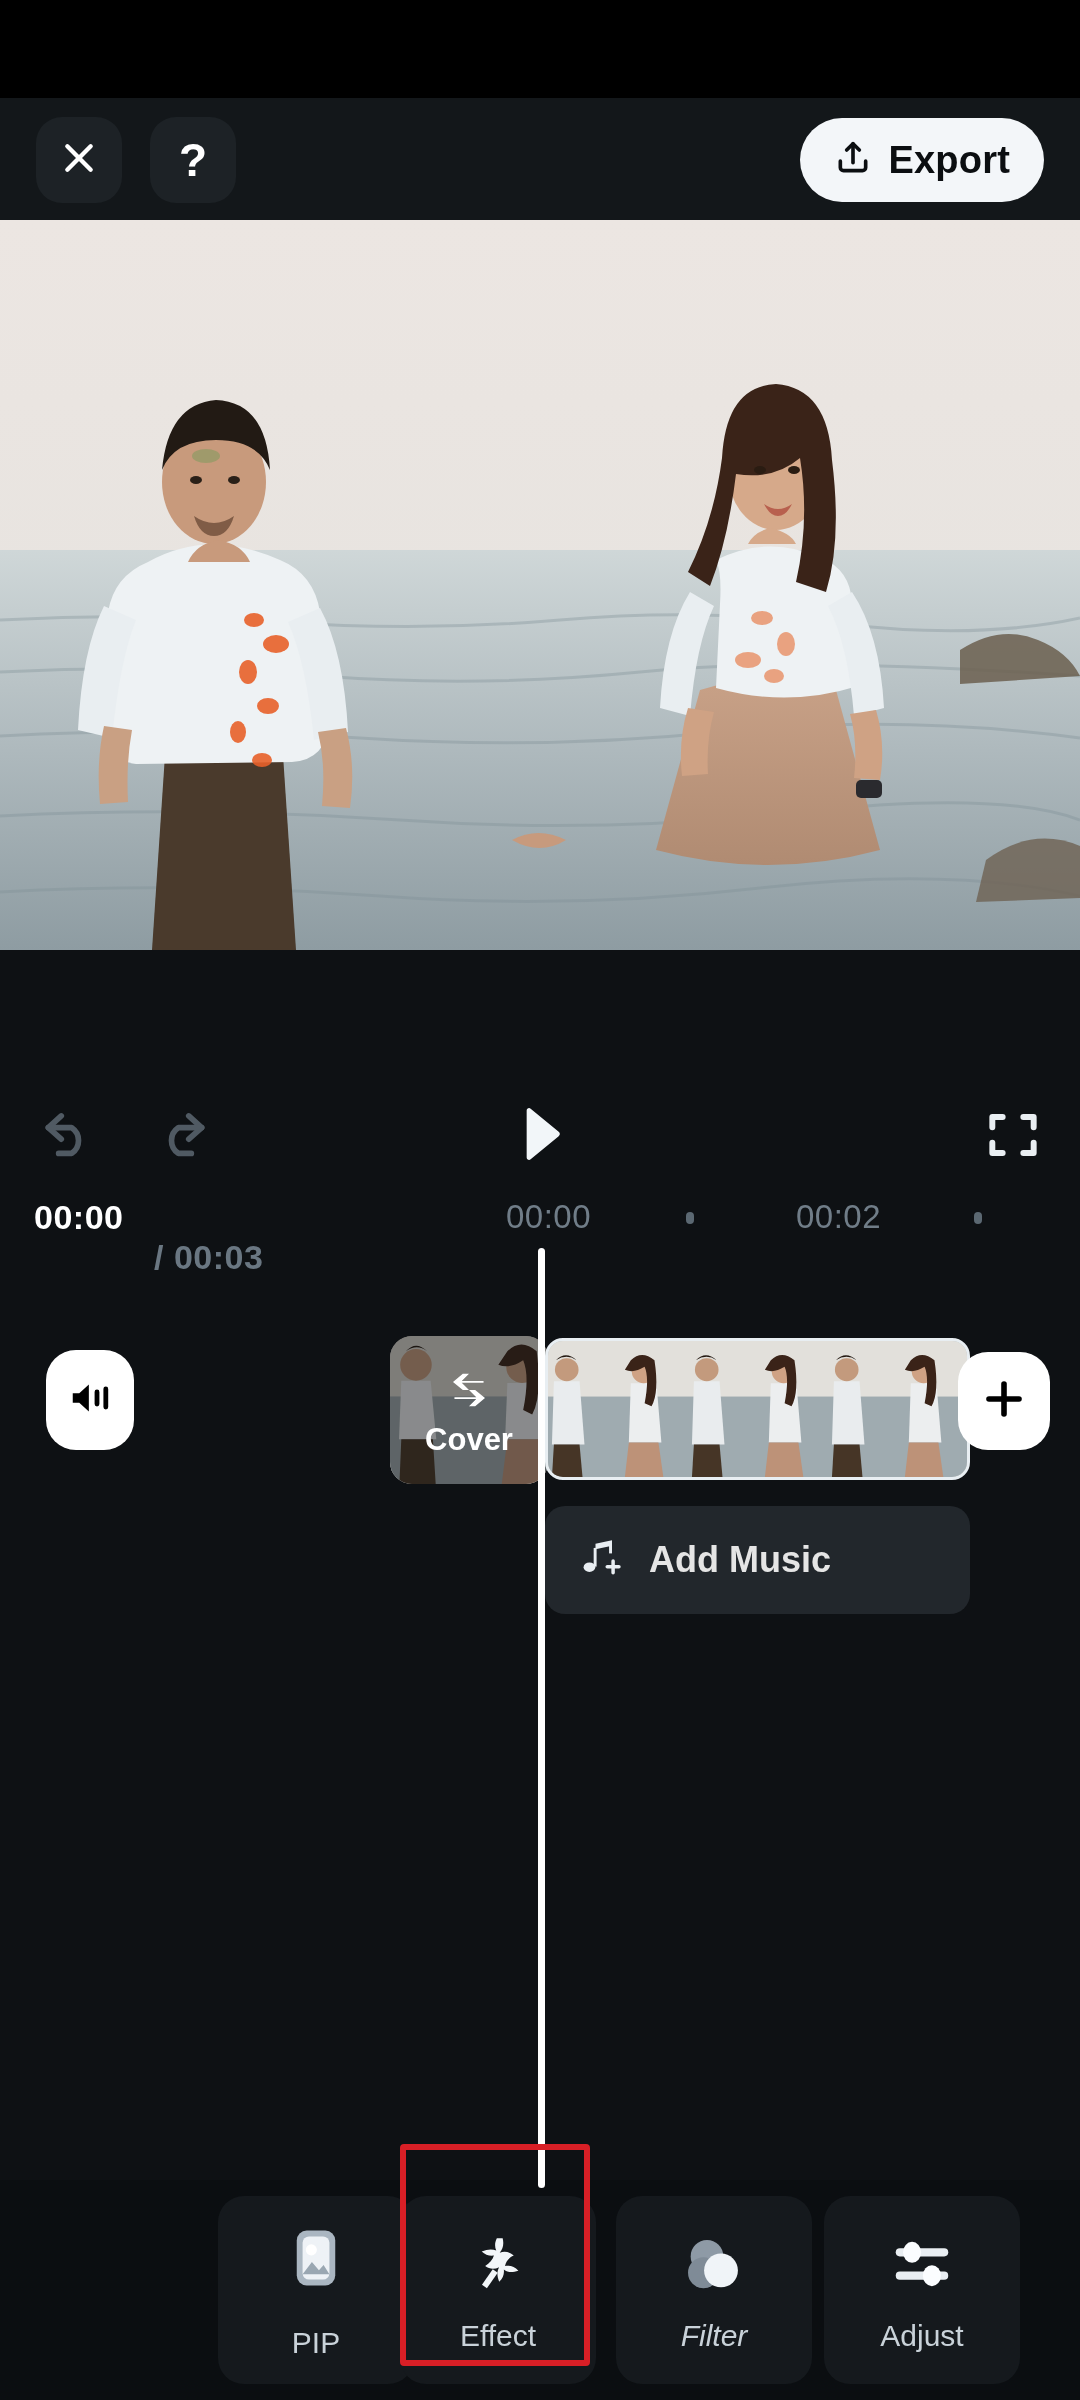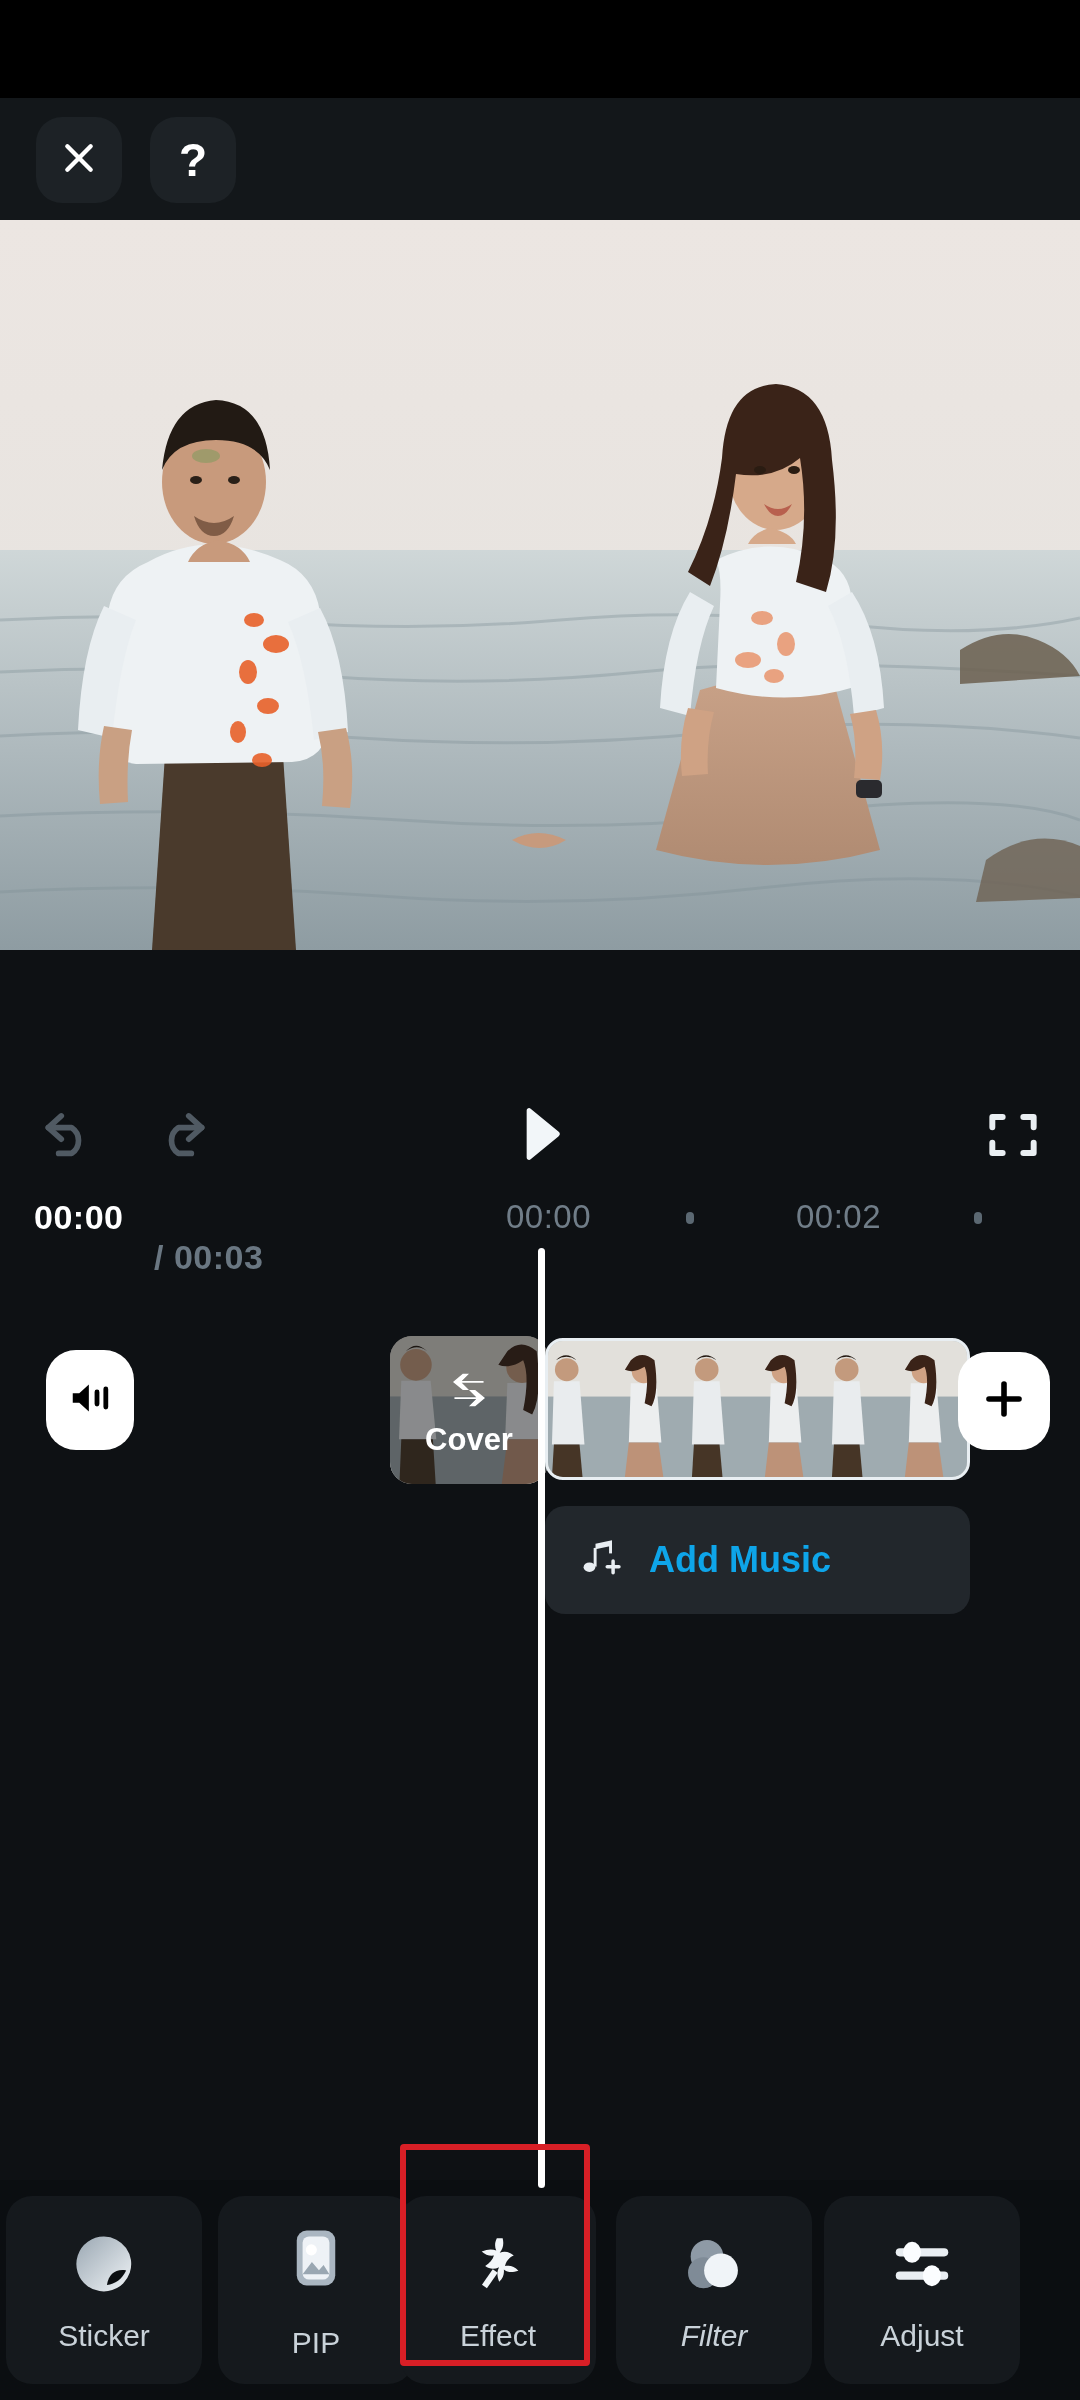--- a/index.html
+++ b/index.html
@@ -88,21 +88,21 @@
     position:absolute; left:958px; top:32px; width:92px; height:98px;
     background:#fff; border-radius:30px; display:flex; align-items:center; justify-content:center;
   }
   .add-btn svg { width:48px; height:48px; }
 
   .music-row {
     position:absolute; left:545px; top:186px; width:425px; height:108px;
     background:#22272c; border-radius:20px; display:flex; align-items:center; padding-left:34px; gap:26px;
   }
   .music-row svg { width:44px; height:44px; flex:none; }
-  .music-label { color:#0ea5e9; font-size:36px; font-weight:700; }
+  .music-label { color:#e5e5e5; font-size:36px; font-weight:700; }
 
   
   .bottombar { position:absolute; left:0; bottom:0; width:1080px; height:220px; background:#0b0e11; }
   .tool {
     position:absolute; top:16px; width:196px; height:188px; border-radius:26px;
     background:#15191d; display:flex; flex-direction:column; align-items:center; justify-content:center; gap:18px;
   }
   .tool .ticon { height:74px; display:flex; align-items:center; justify-content:center; }
   .tool .ticon svg { width:70px; height:70px; }
   .tool .tlabel { color:#c9d2d9; font-size:30px; }
@@ -124,20 +124,30 @@
     <div class="icon-btn close">
       <span>
         <svg viewBox="0 0 24 24" fill="none" stroke="#ffffff" stroke-width="2.6" stroke-linecap="round">
           <line x1="5" y1="5" x2="19" y2="19"></line>
             <line x1="19" y1="5" x2="5" y2="19"></line>
         </svg>
       </span>
     </div>
     <div class="icon-btn help">
       <span class="help-glyph">?</span>
+    </div>
+    <div class="export-btn">
+      <span>
+        <svg viewBox="0 0 24 24" fill="none" stroke="#0b0e11" stroke-width="2.3" stroke-linecap="round" stroke-linejoin="round">
+          <path d="M12 15V3"></path>
+            <path d="M8 7l4-4 4 4"></path>
+          <path d="M4 14v4a2 2 0 0 0 2 2h12a2 2 0 0 0 2-2v-4"></path>
+        </svg>
+      </span>
+      <span class="export-label">Export</span>
     </div>
   </div>
 
   <div class="preview">
     <svg viewBox="0 0 1080 730" preserveAspectRatio="xMidYMid slice">
       <defs>
         <linearGradient id="sky" x1="0" y1="0" x2="0" y2="1">
           <stop offset="0" stop-color="#ece6e2"></stop>
             <stop offset="1" stop-color="#e4e2de"></stop>
         </linearGradient>
@@ -361,35 +371,20 @@
               <line x1="15.4" y1="16.8" x2="21.8" y2="16.8"></line>
           </g>
         </svg>
       </span>
       <span class="music-label">Add Music</span>
     </div>
   </div>
 
   <div class="bottombar">
 
-    <div class="tool t0">
-      <div class="ticon">
-        <svg viewBox="0 0 24 24">
-          <defs>
-              <linearGradient id="gs" x1="0" y1="0" x2="1" y2="1">
-            <stop offset="0" stop-color="#9aa7b2"></stop>
-                <stop offset="1" stop-color="#f0f4f7"></stop>
-              </linearGradient>
-            </defs>
-          <path d="M12 2.6a9.4 9.4 0 1 1-5.6 17 9.4 9.4 0 0 1 5.6-17z" fill="url(#gs)"></path>
-          <path d="M19.6 14.2c-3.6-.6-6 1.2-6.6 5 2.8-.4 5.2-2 6.6-5z" fill="#0b0e11"></path>
-        </svg>
-      </div>
-      <div class="tlabel">Sticker</div>
-    </div>
 
     <div class="tool t1">
       <div class="ticon">
         <svg viewBox="0 0 24 24">
           <rect x="5.4" y="2.6" width="13.2" height="18.8" rx="3.4" fill="#aab6c1"></rect>
           <rect x="7.4" y="4.6" width="9.2" height="14.8" rx="2.2" fill="#eef2f6"></rect>
           <circle cx="10.4" cy="9.2" r="1.9" fill="#fff"></circle>
           <path d="M7.4 17.6l3.2-4.2 2.4 2.8 1.6-1.8 2 3.2z" fill="#9aa7b2"></path>
         </svg>
       </div>

